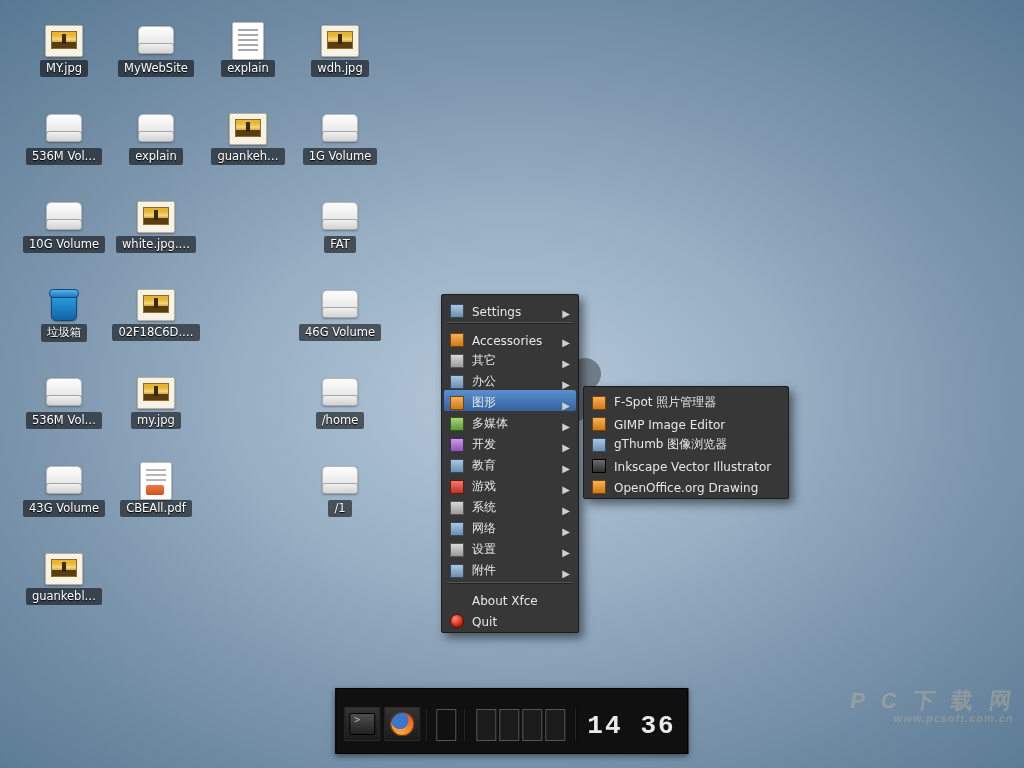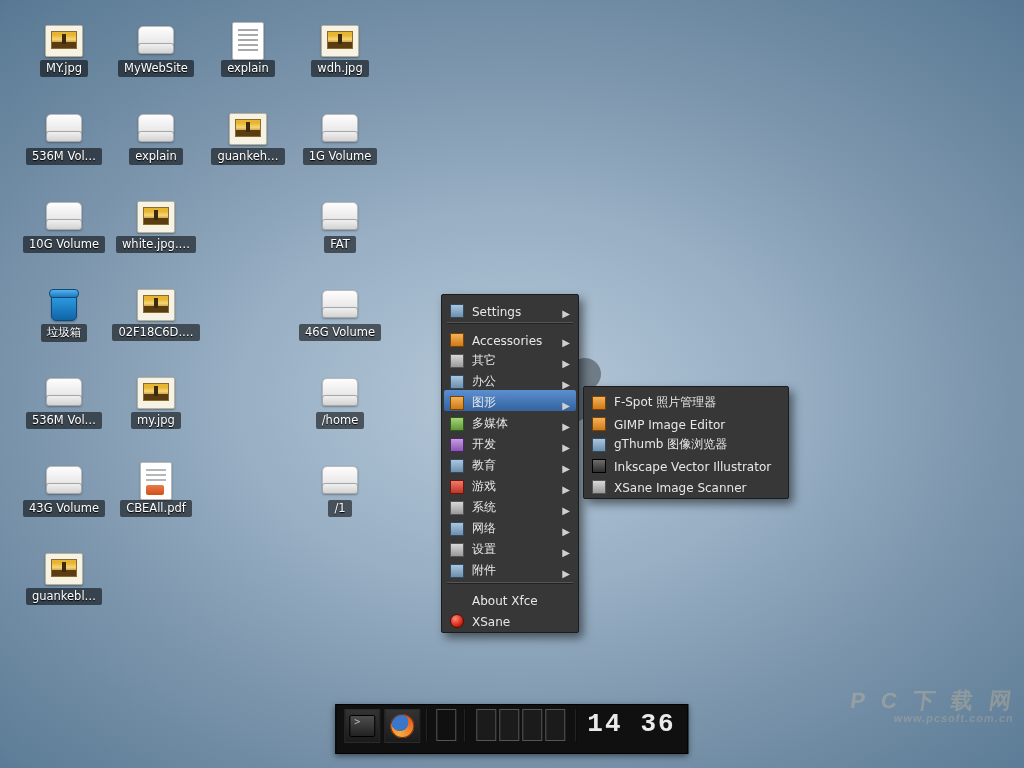--- a/index.html
+++ b/index.html
@@ -266,22 +266,22 @@
 
   
   .panel {
     position:absolute;
     left:50%; bottom:14px;
     transform:translateX(-50%);
     height:40px;
     background:#101010;
     border:1px solid #000;
     display:flex;
-    align-items:flex-start;
-    padding:4px 6px;
+    align-items:flex-end;
+    padding:12px 6px;
     box-shadow:0 2px 6px rgba(0,0,0,.5);
     margin-top:12px;
   }
   .panel .pbtn{
     width:34px;height:32px;
     margin:0 2px;
     display:flex;align-items:center;justify-content:center;
     border:1px solid #2b2b2b;
     background:linear-gradient(#333,#1b1b1b);
     cursor:pointer;
@@ -576,21 +576,21 @@
       <span class="icon-slot">
           <span class="mi-mouse"></span>
         </span>
       <span>About Xfce</span>
 
     </div>
       <div class="item ">
       <span class="icon-slot">
           <span class="mi-quit"></span>
         </span>
-      <span>XSane</span>
+      <span>Quit</span>
 
     </div>
     </div>
 
   <div class="menu" id="sub-menu" style="left:577px; top:386px; width:200px;margin-left:6px;">
       <div class="item">
       <span class="icon-slot">
           <span class="mi-square orange"></span>
         </span>
       <span>F-Spot 照片管理器</span>
@@ -608,23 +608,23 @@
       <span>gThumb 图像浏览器</span>
     </div>
       <div class="item">
       <span class="icon-slot">
           <span class="mi-square dark"></span>
         </span>
       <span>Inkscape Vector Illustrator</span>
     </div>
       <div class="item">
       <span class="icon-slot">
-          <span class="mi-square gray"></span>
-        </span>
-      <span>XSane Image Scanner</span>
+          <span class="mi-square orange"></span>
+        </span>
+      <span>OpenOffice.org Drawing</span>
     </div>
     </div>
 
   <div class="watermark">
     <span>P C 下 载 网</span>
     <span class="sub">www.pcsoft.com.cn</span>
   </div>
 
   <div class="panel">
     <div class="pbtn">

